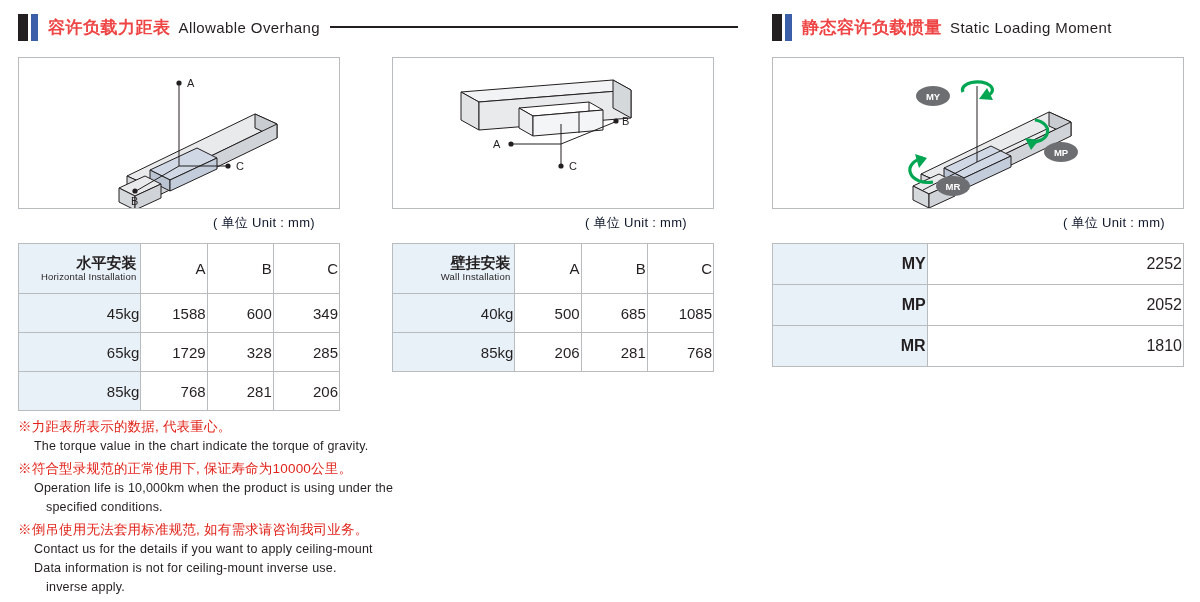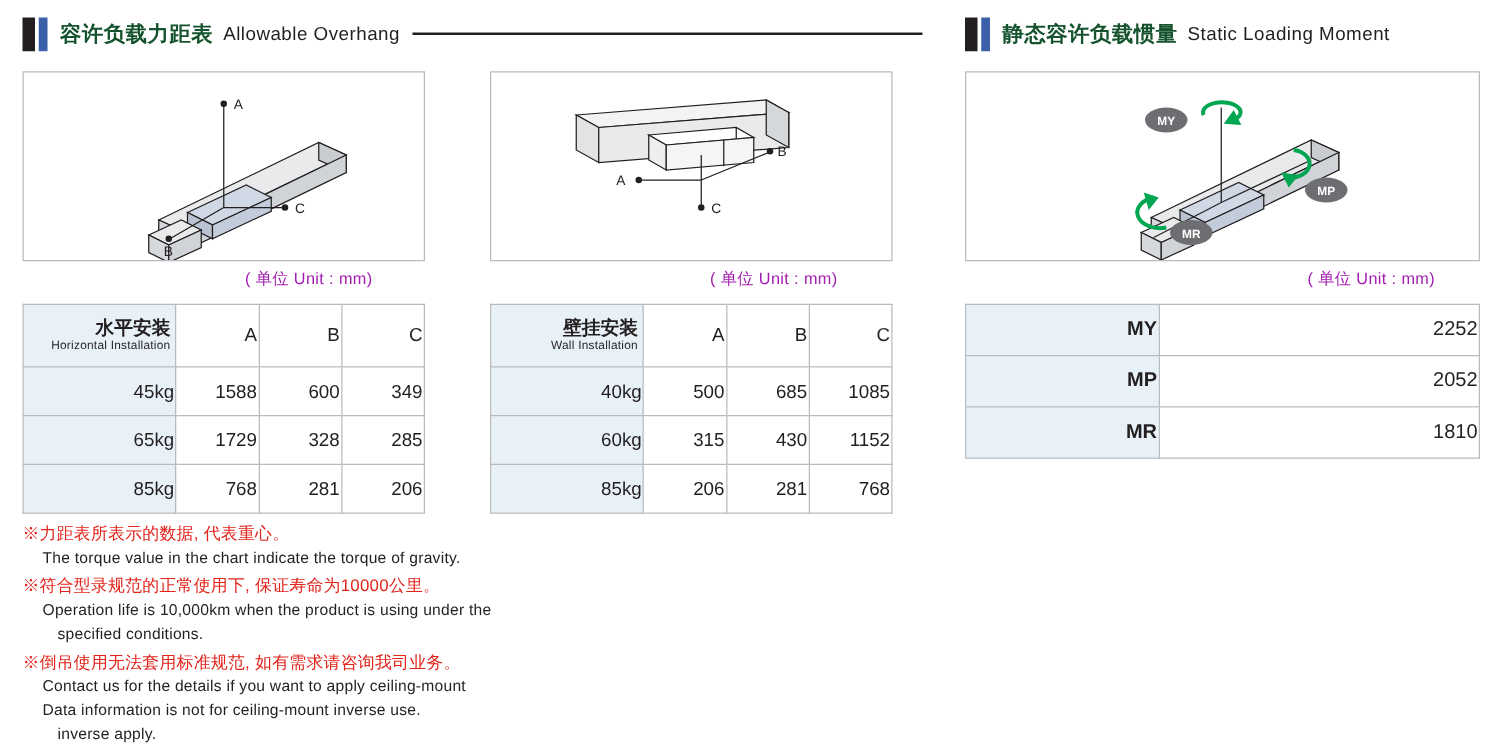--- a/index.html
+++ b/index.html
@@ -37,21 +37,21 @@
   .sec-header .bar-blue {
     width: 7px;
     height: 27px;
     background: #3b5fa8;
     margin-right: 10px;
   }
   .sec-header .title-cn {
     font-size: 17px;
     font-weight: bold;
     letter-spacing: 0.5px;
-    color: #14532d;
+    color: #ef4444;
     white-space: nowrap;
   }
   .sec-header .title-en {
     font-size: 15px;
     color: #231f20;
     margin-left: 8px;
     letter-spacing: 0.4px;
     white-space: nowrap;
   }
   .sec-header .rule {
@@ -71,23 +71,24 @@
     background: #ffffff;
     box-sizing: border-box;
   }
   #diagram-h { left: 18px; top: 57px; width: 322px; height: 152px; }
   #diagram-w { left: 392px; top: 57px; width: 322px; height: 152px; }
   #diagram-m { left: 772px; top: 57px; width: 412px; height: 152px; }
 
   .unit-label {
     position: absolute;
     font-size: 13px;
-    color: #a21caf;
+    color: #0f172a;
     letter-spacing: 0.3px;
     white-space: nowrap;
+    margin-left: 17px;
   }
   #unit-h { left: 196px; top: 214px; }
   #unit-w { left: 568px; top: 214px; }
   #unit-m { left: 1046px; top: 214px; }
 
   
   table.spec {
     position: absolute;
     border-collapse: collapse;
     font-size: 15px;
@@ -330,26 +331,20 @@
         <th>B</th>
         <th>C</th>
       </tr>
     </thead>
     <tbody>
       <tr>
         <td class="rowhdr">40kg</td>
         <td>500</td>
         <td>685</td>
         <td>1085</td>
-      </tr>
-      <tr>
-        <td class="rowhdr">60kg</td>
-        <td>315</td>
-        <td>430</td>
-        <td>1152</td>
       </tr>
       <tr>
         <td class="rowhdr">85kg</td>
         <td>206</td>
         <td>281</td>
         <td>768</td>
       </tr>
     </tbody>
   </table>
 

